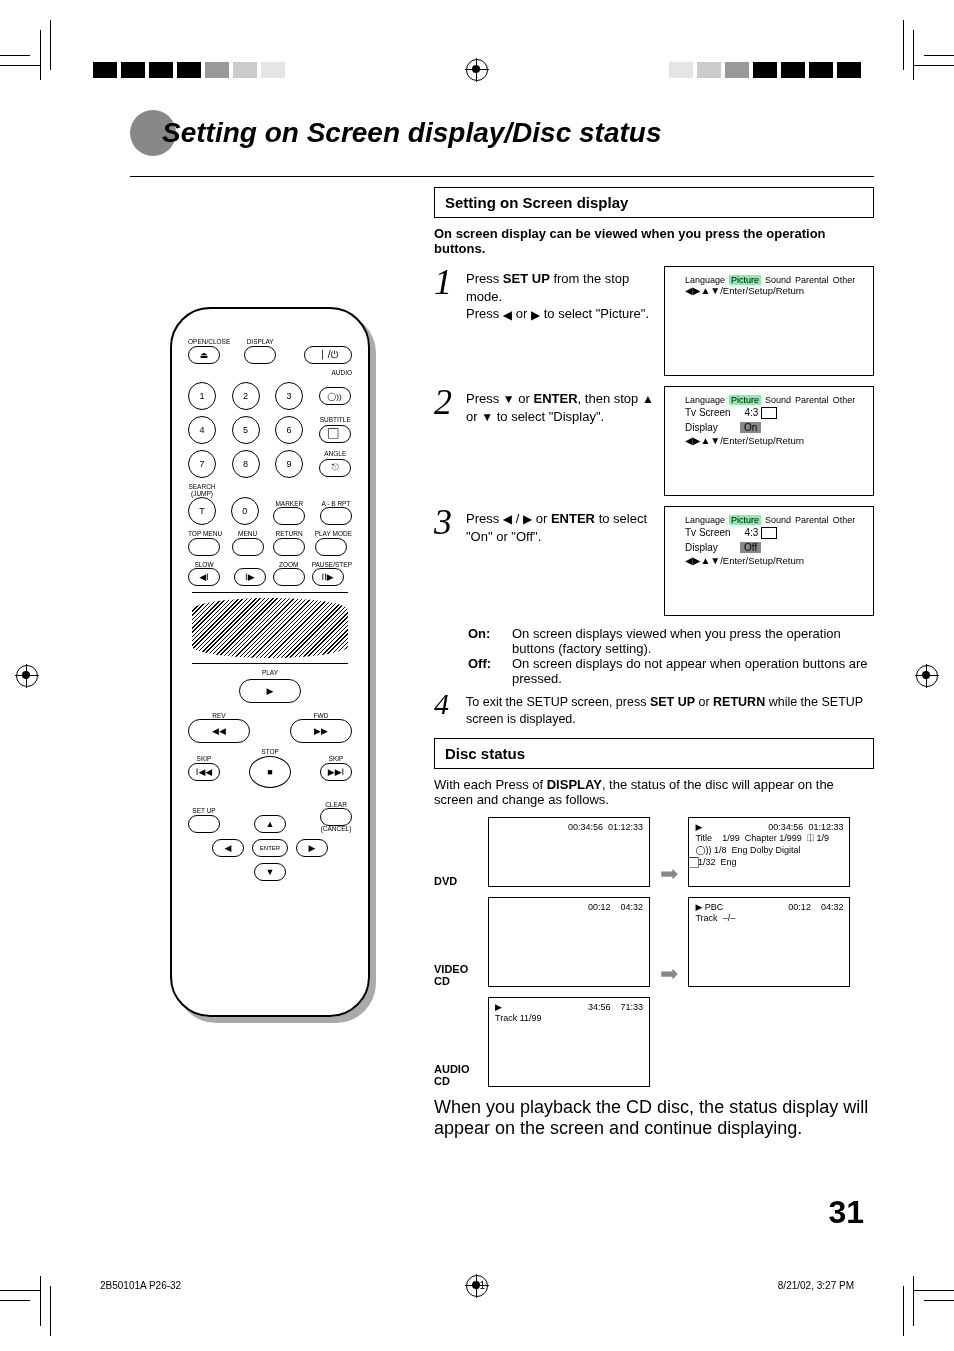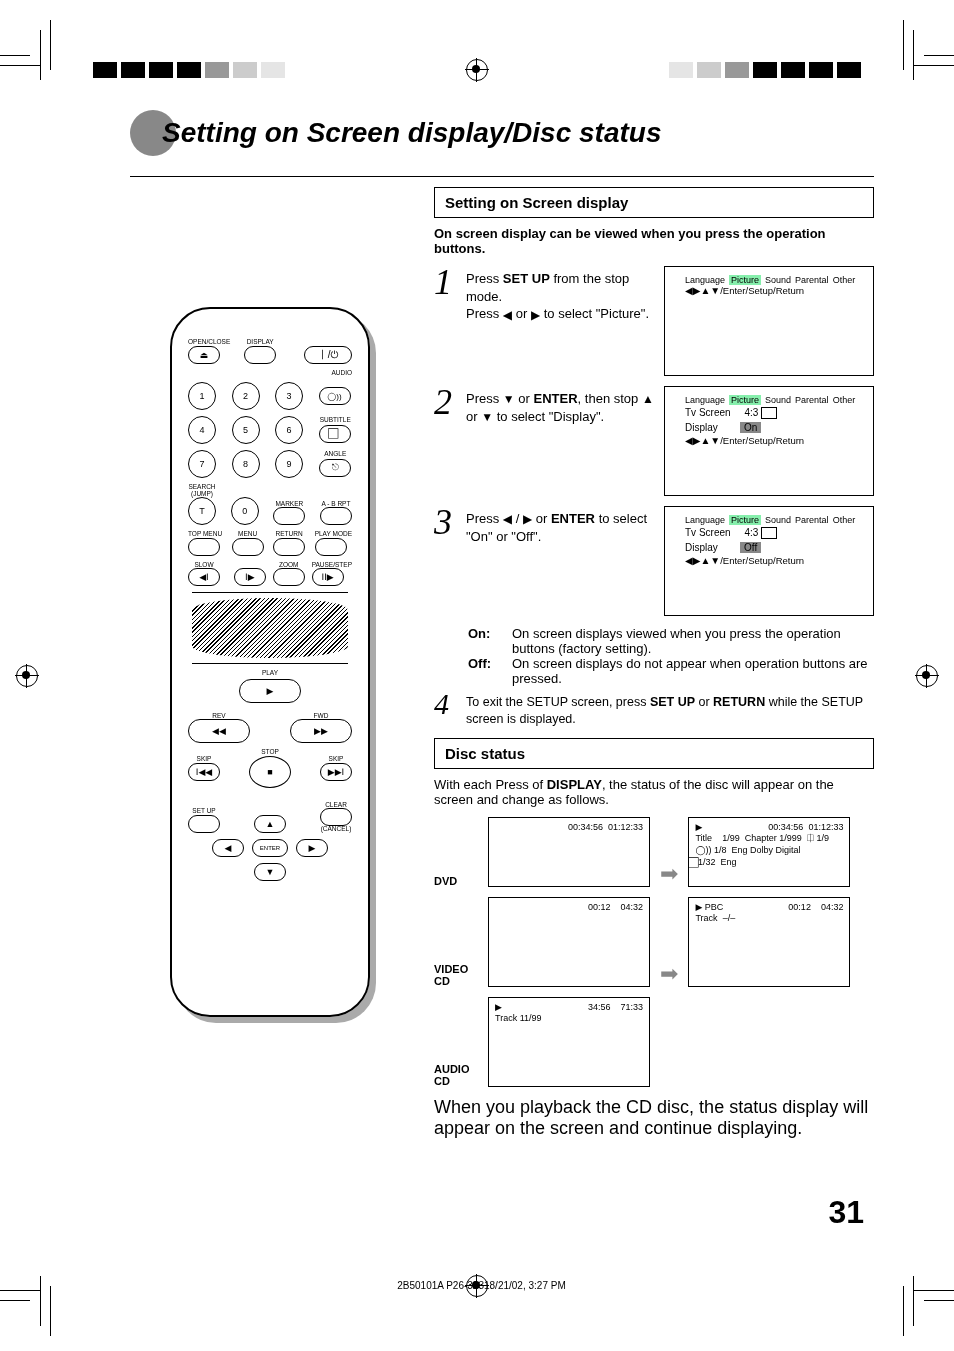--- a/index.html
+++ b/index.html
@@ -105,21 +105,21 @@
 
   .disc-desc { font-size: 13px; margin: 6px 0 10px; }
   .statrow { display:flex; gap:10px; align-items:flex-end; margin-bottom:10px;}
   .statrow .lbl { font-size:11px; font-weight:bold; width:44px; padding-top:4px;}
   .statbox { border:1px solid #000; width:162px; height:70px; box-sizing:border-box; padding:4px 6px; font-size:9px; line-height:1.3;}
   .statbox .top { text-align:right; display:flex; justify-content:space-between;}
   .statbox.small { height:90px;}
   .arrow-right { font-size:22px; color:#888; padding-top:24px;}
   .end-note { font-size:18px; margin-top:4px;}
   .page-num { position:absolute; right:90px; bottom:120px; font-size:32px; font-weight:bold;}
-  .footer-meta { position:absolute; bottom:60px; left:109px; right:100px; display:flex; justify-content:center; font-size:10px;}
+  .footer-meta { position:absolute; bottom:60px; left:100px; right:100px; display:flex; justify-content:space-between; font-size:10px;}
 </style>
 </head>
 <body>
 
 <div class="page">
 
   <div class="crop-marks-top">
     <div class="cm-corner">
         <div class="v1" style="left:40px;top:-10px"></div>
         <div class="v1" style="left:50px;top:-20px"></div>

